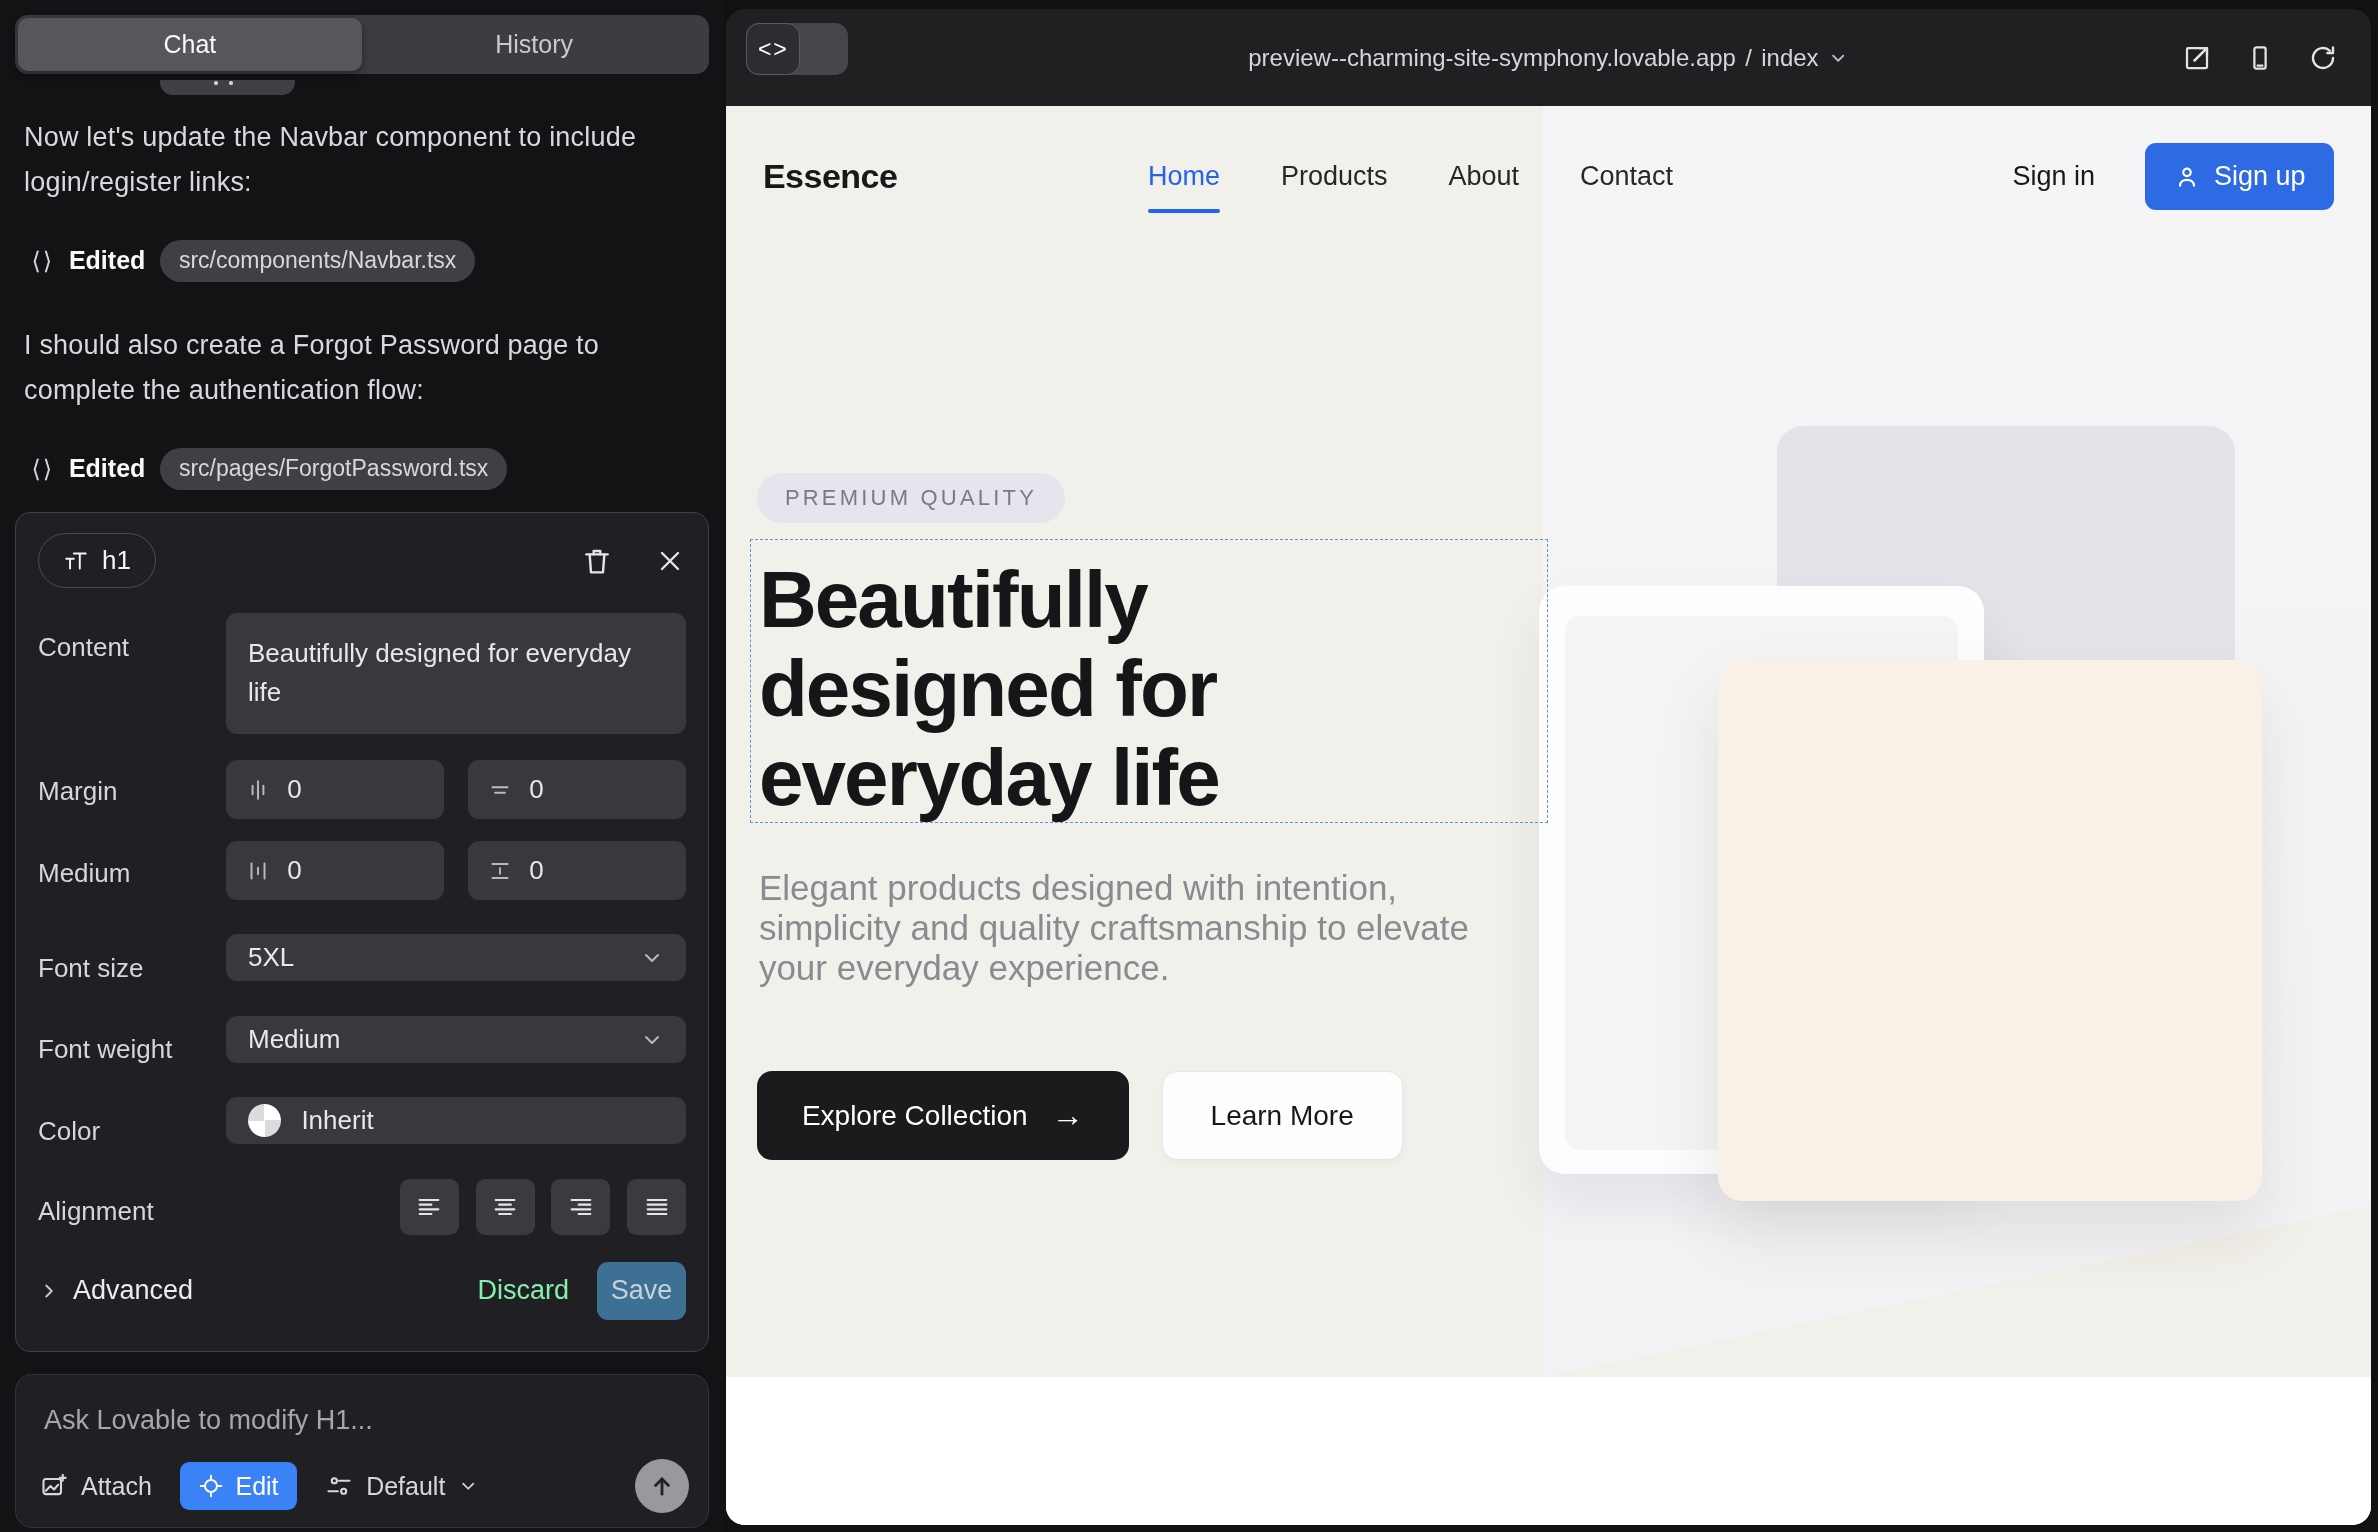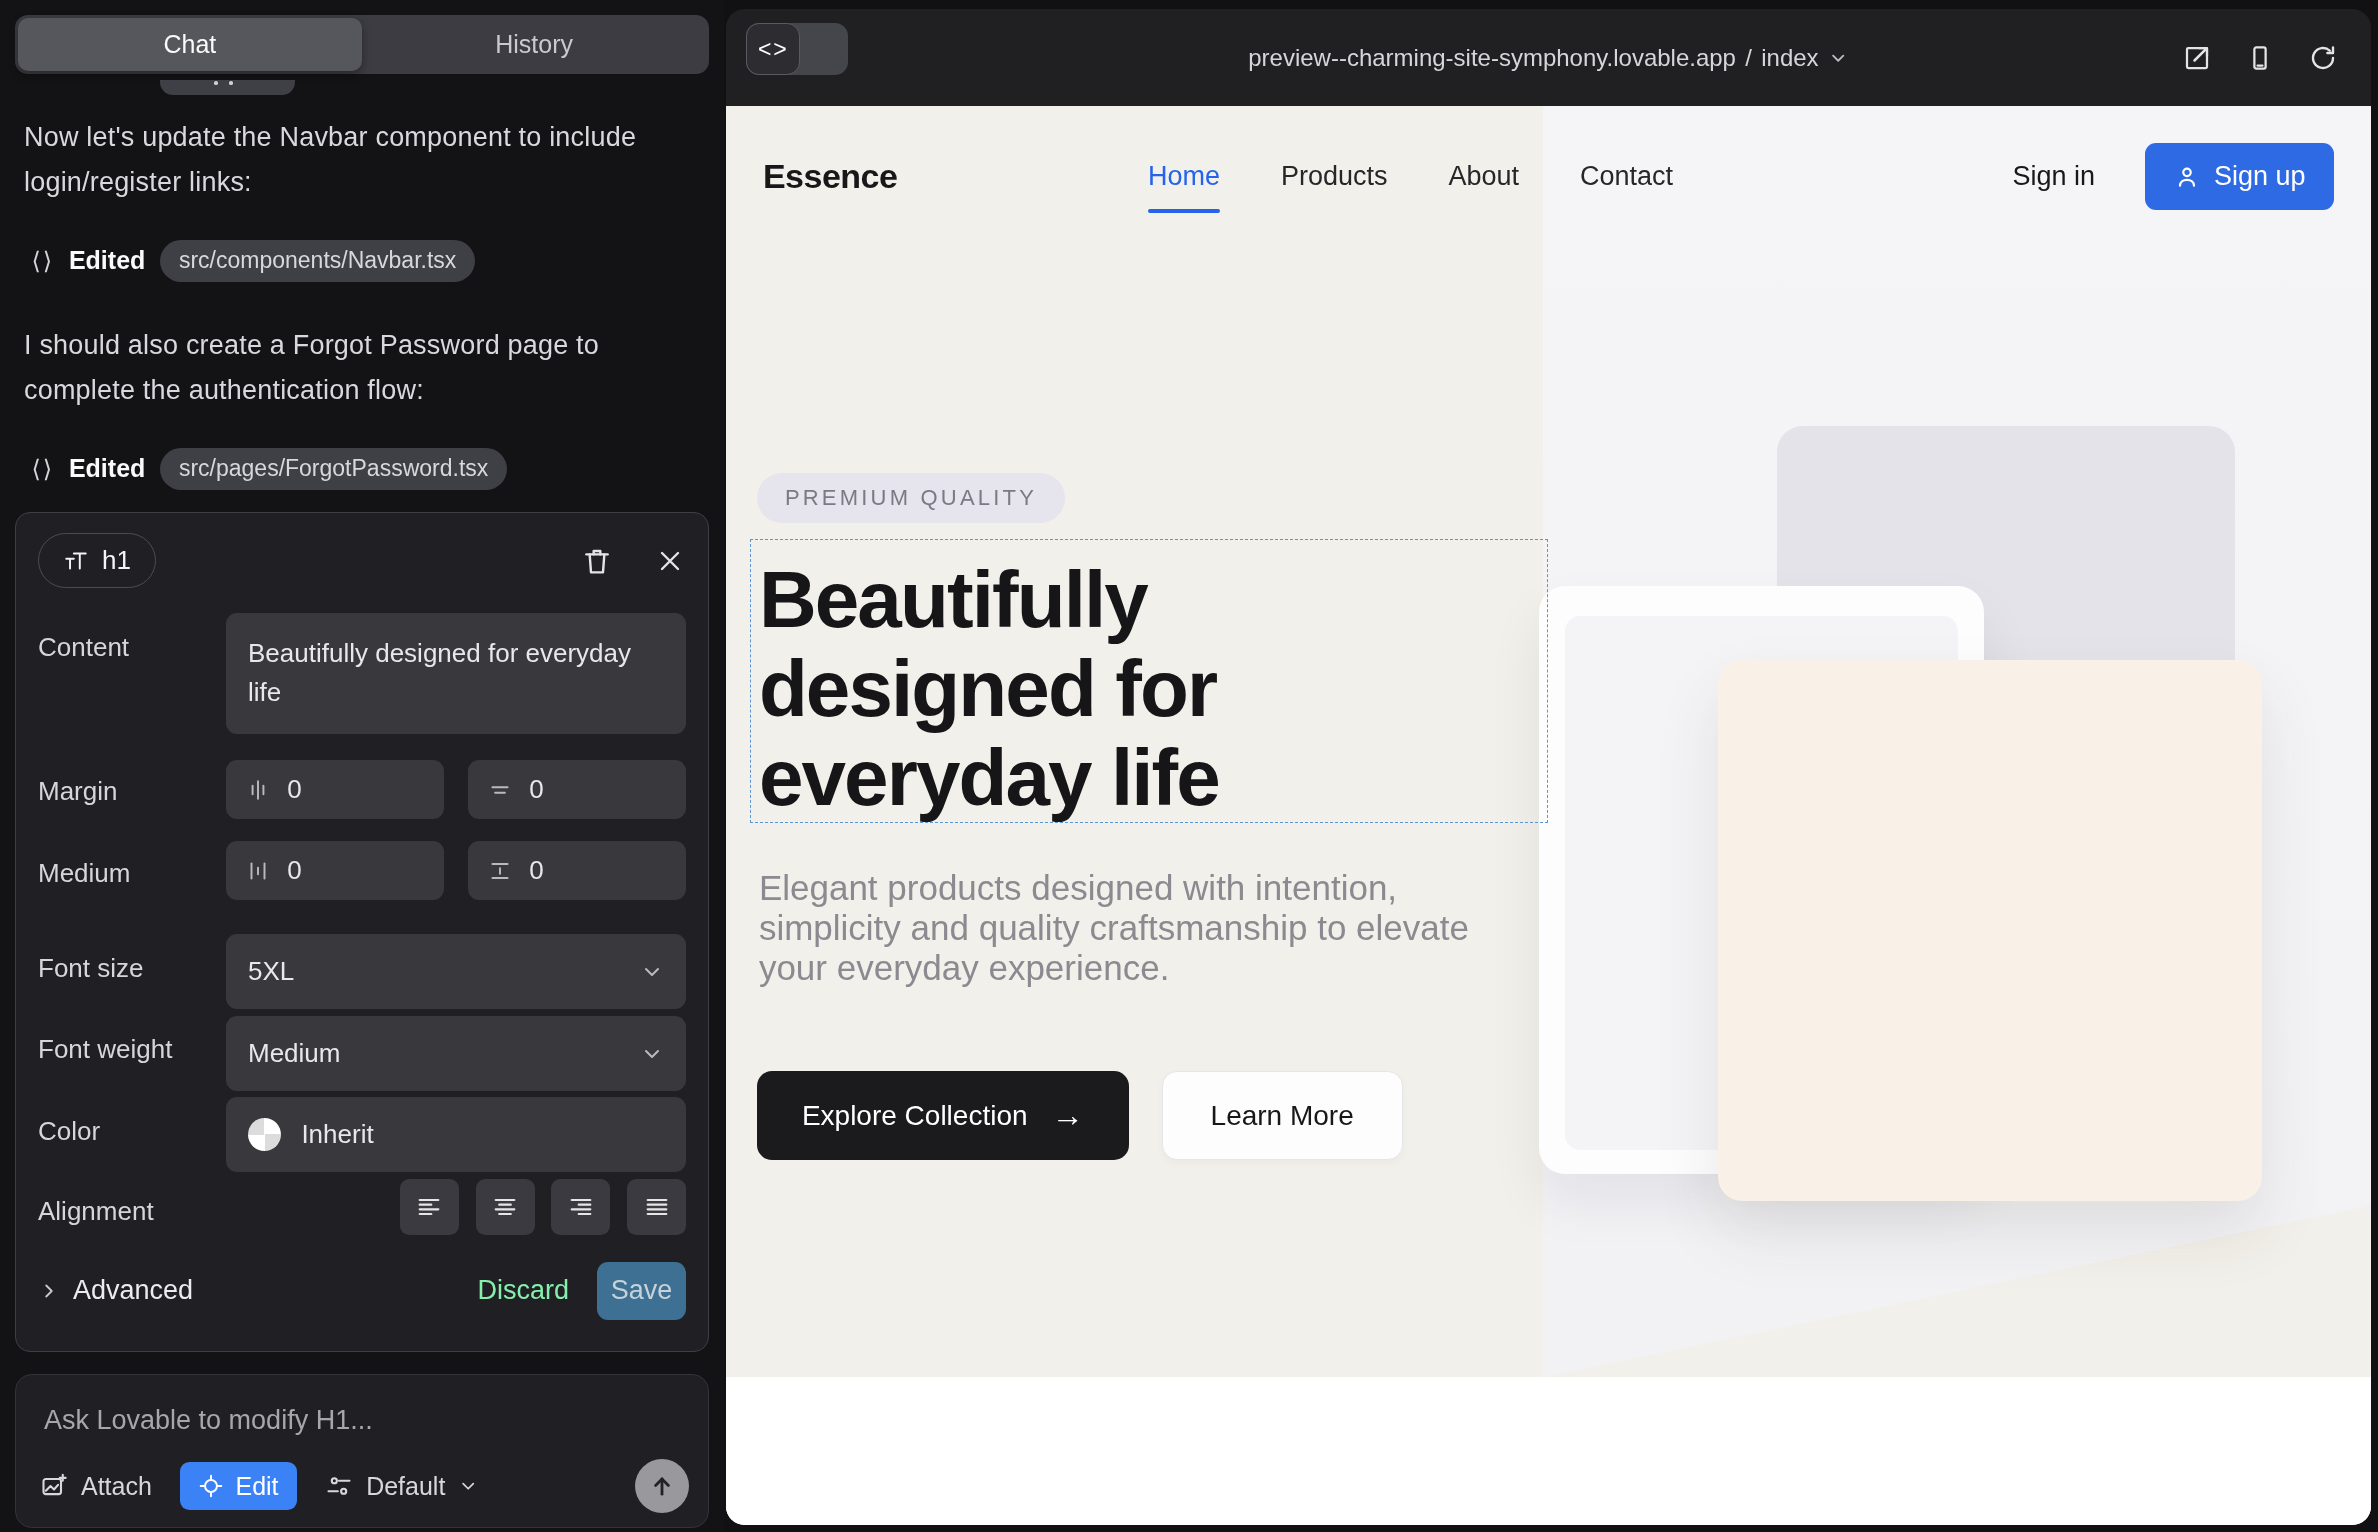--- a/index.html
+++ b/index.html
@@ -69,21 +69,21 @@
     font-family:inherit; resize:none; outline:none;
   }
   .pair { display:flex; gap:24px; }
   .num-field {
     flex:1; height:59px; background:#38383d; border-radius:11px;
     display:flex; align-items:center; gap:16.7px; padding:0 18.6px;
     color:#e8e8ea; font-size:26px; cursor:text;
   }
   .num-field svg { width:26px; height:26px; color:#b9b9bf; flex:none; }
   .select-field {
-    height:75px; background:#38383d; border-radius:11px; display:flex;
+    height:47px; background:#38383d; border-radius:11px; display:flex;
     align-items:center; padding:0 22px; color:#e8e8ea; font-size:26px; cursor:pointer;
   }
   .select-field .chev { margin-left:auto; width:24px; height:24px; color:#b9b9bf; }
   .swatch {
     width:33px; height:33px; border-radius:50%; background:#fff; margin-right:20.4px;
     background-image:conic-gradient(#fff 0 25%,#dcdcdc 0 50%,#fff 0 75%,#dcdcdc 0);
   }
   .align-group { display:flex; gap:16.7px; justify-content:flex-end; }
   .align-btn {
     width:59px; height:56px; background:#3a3a40; border-radius:9.3px;

